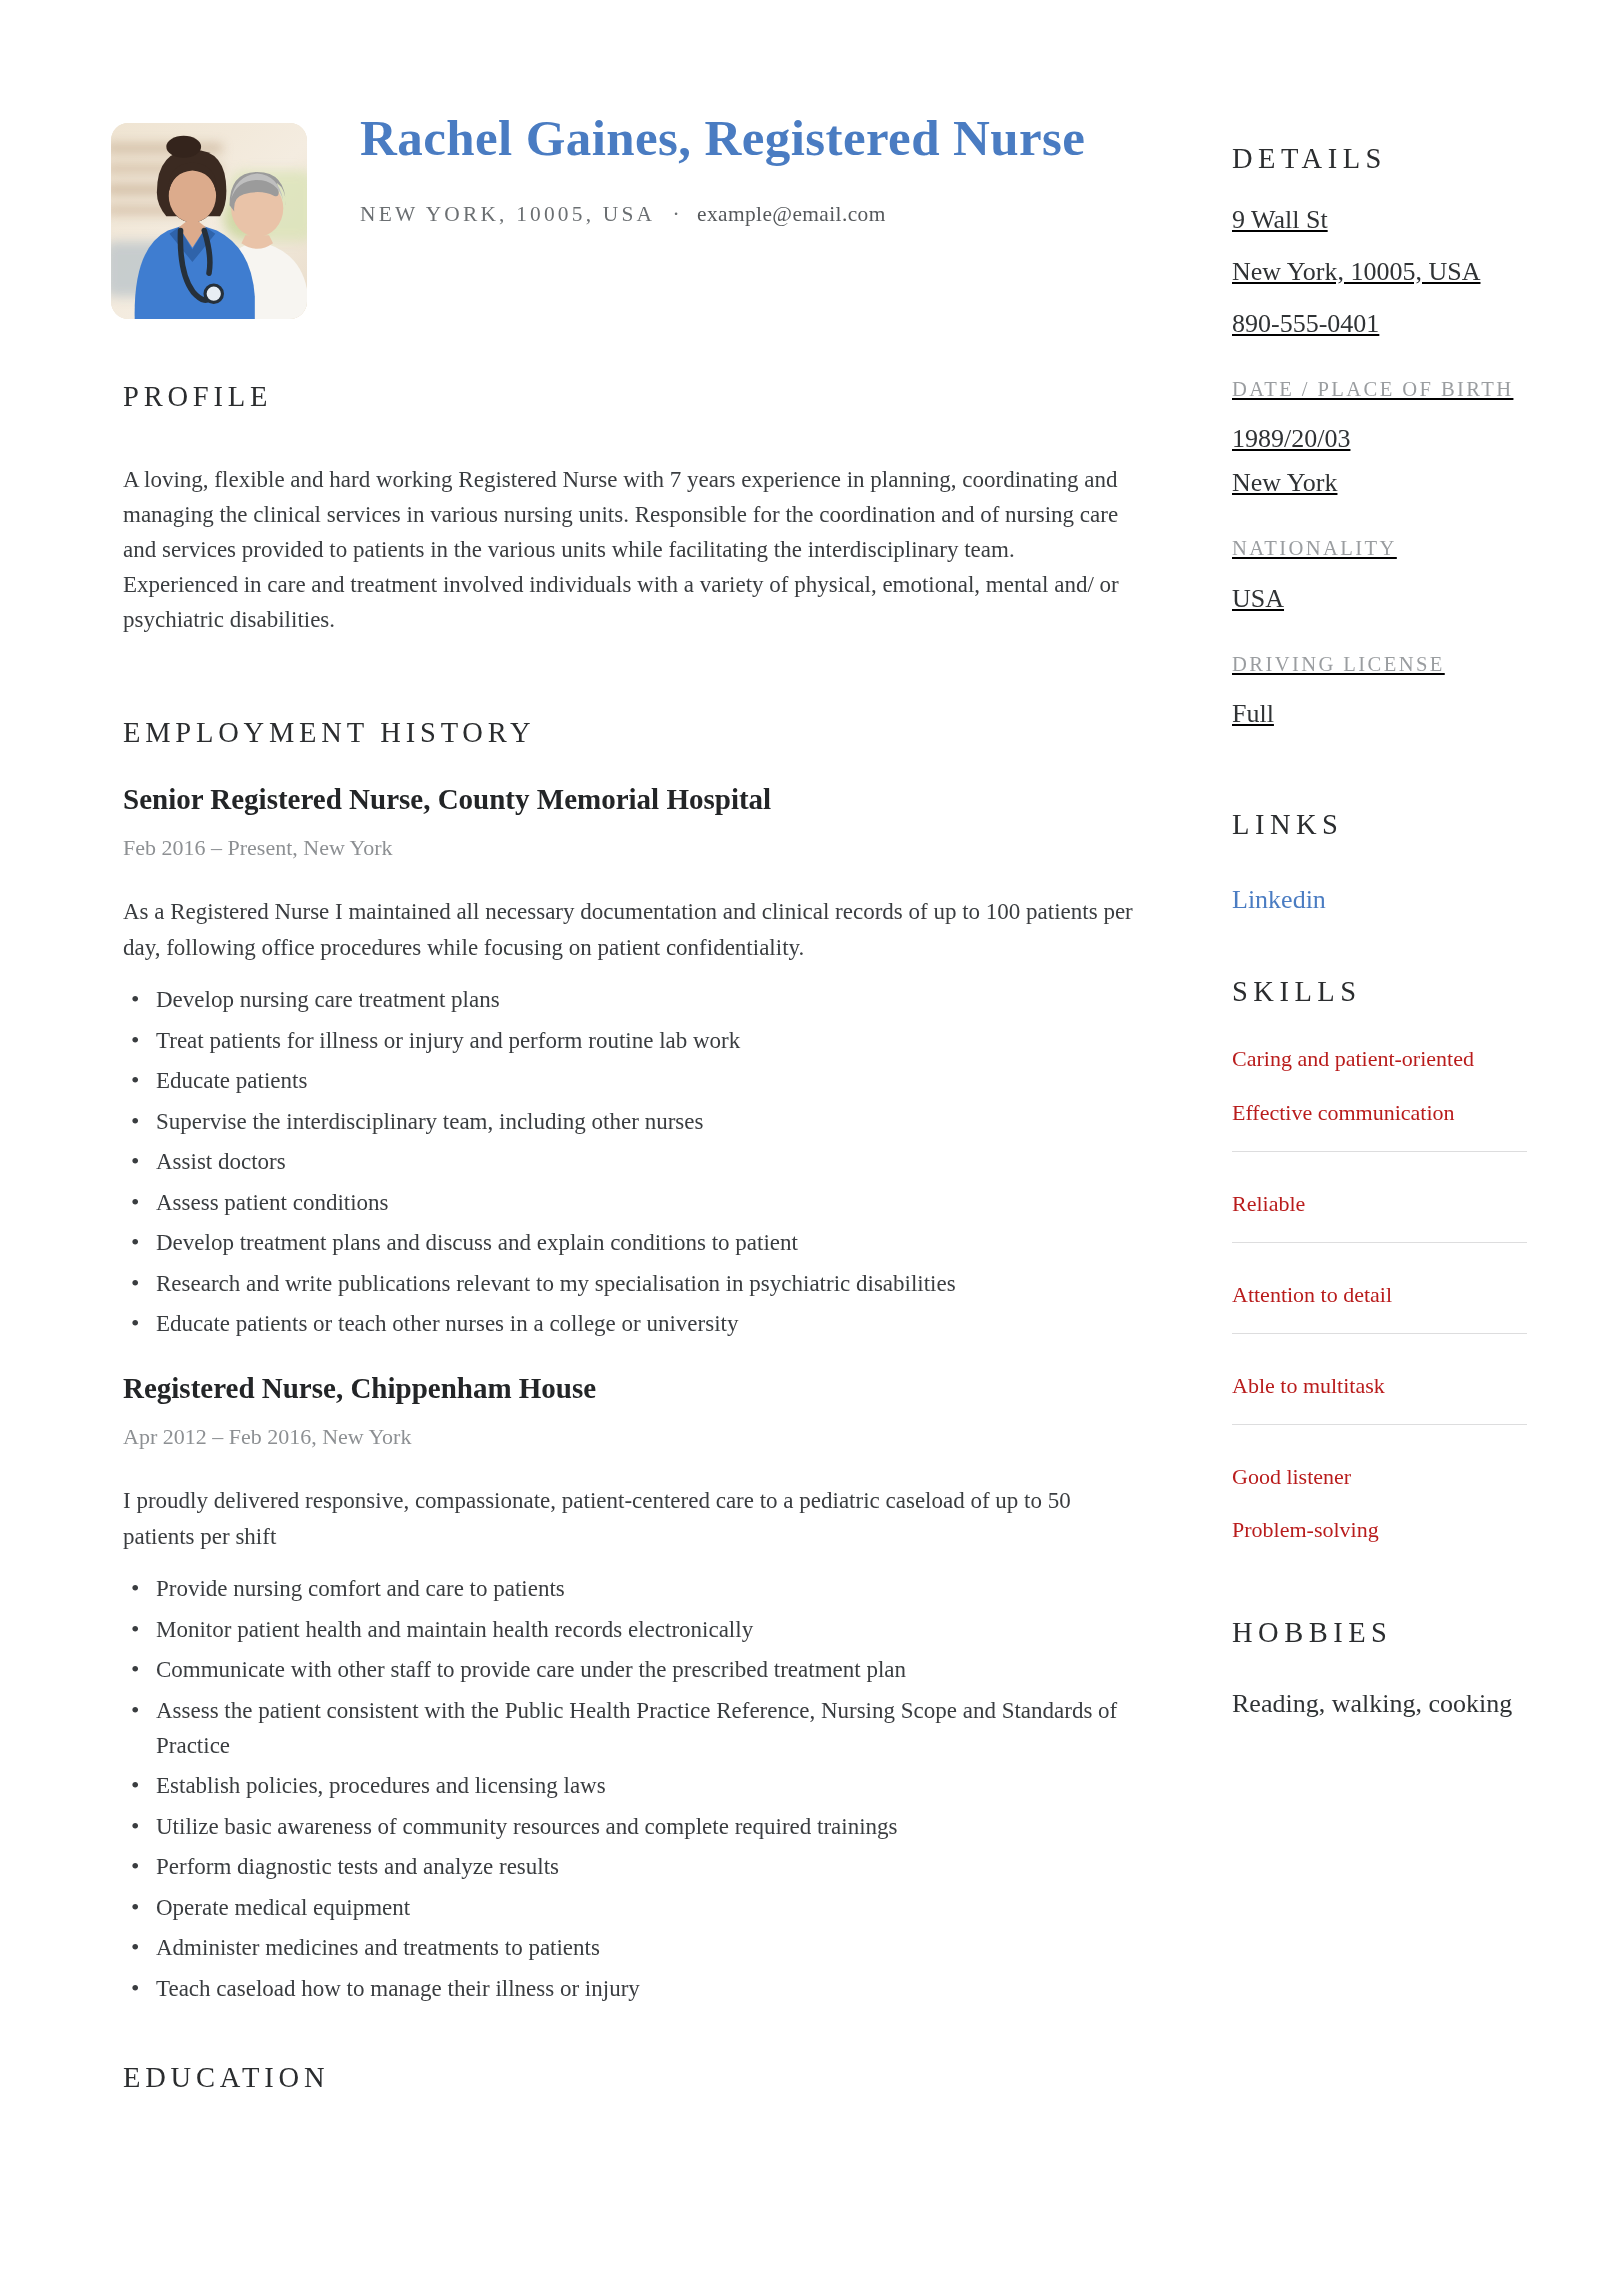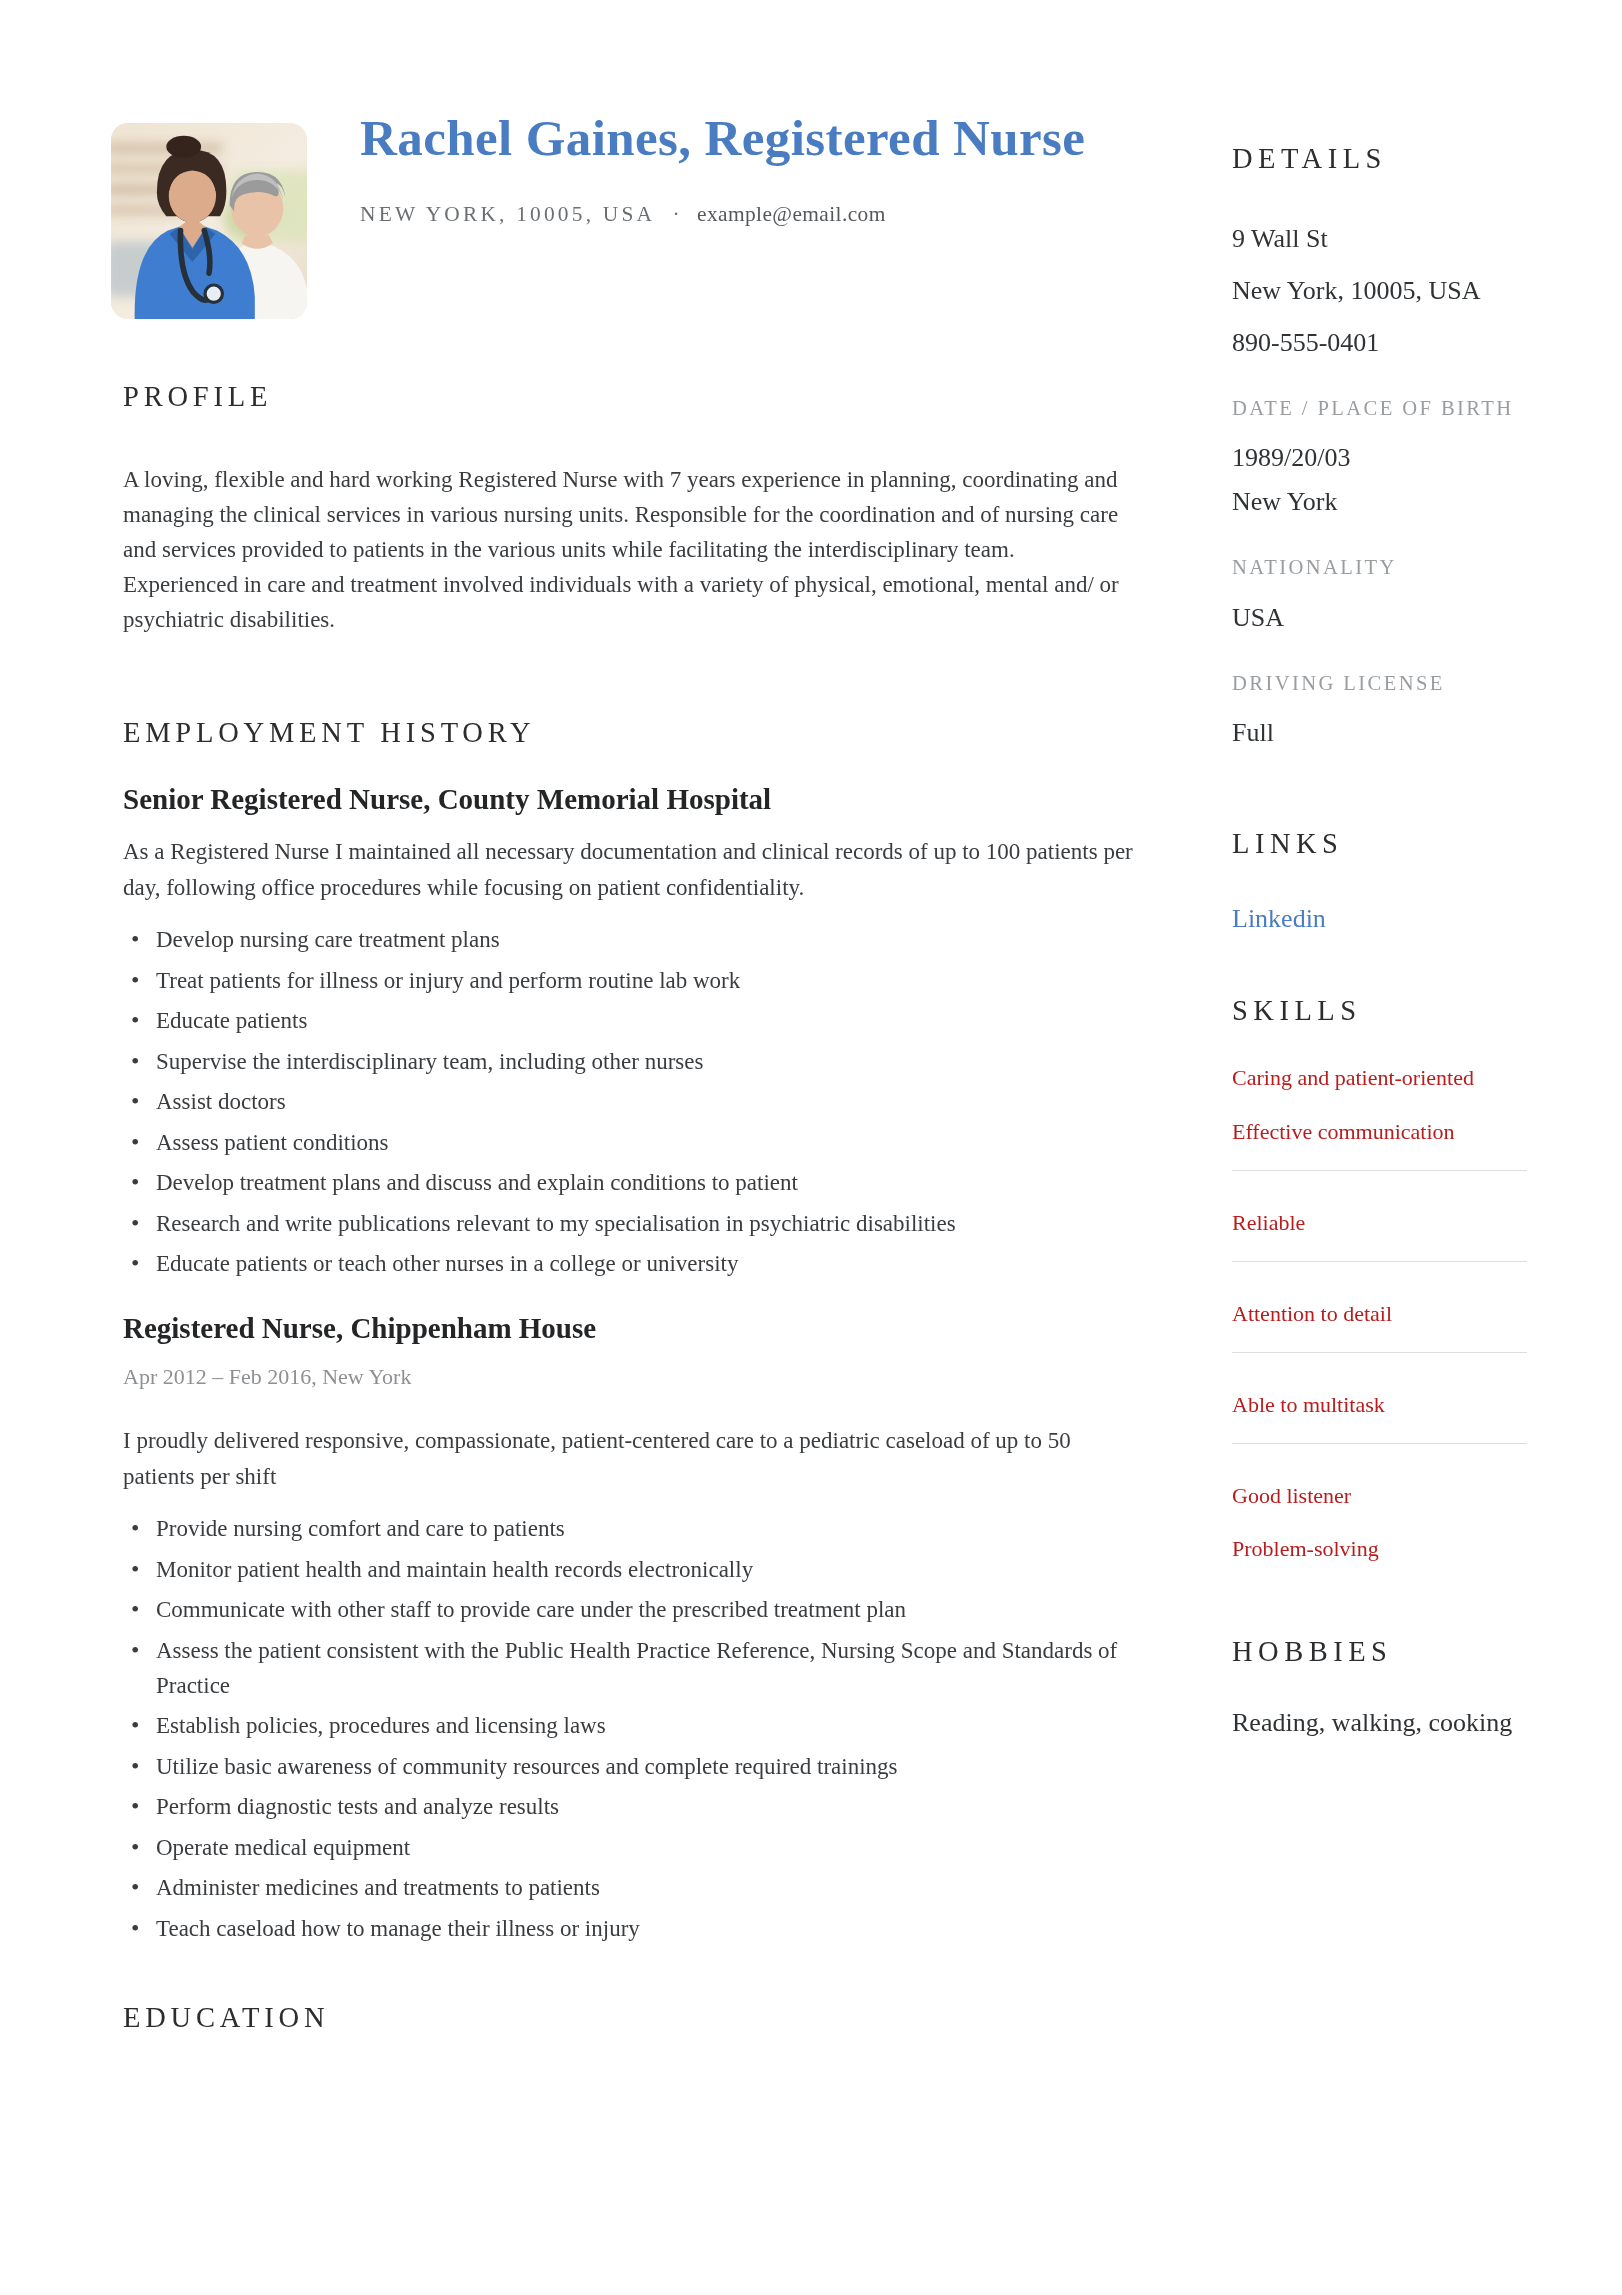--- a/index.html
+++ b/index.html
@@ -46,21 +46,21 @@
   }
   ul.duties li::before {
     content:"•"; position:absolute; left:8px; top:0; color:#3a3d40; font-size:24px;
   }
   .education-heading { margin-top:55px; }
 
   
   .sidebar { position:absolute; left:1232px; top:141px; width:295px; }
   h2.side-heading { font-size:28.5px; line-height:35px; font-weight:400; letter-spacing:5.5px; color:#2b2d2f; }
   .side-text { font-size:26px; line-height:44px; color:#303335; }
-  .details-block { margin-top:41px; }
+  .details-block { margin-top:22px;text-decoration:underline; }
   .addr { margin-bottom:8px; }
   .side-label {
     font-size:20.6px; line-height:27px; letter-spacing:2.4px; color:#9a9da0; margin-top:30px;
   }
   .side-val { margin-top:14.3px; }
   .links-heading { margin-top:71px; }
   .side-link { display:inline-block; margin-top:36px; font-size:26px; line-height:44px; color:#4a7cc2; text-decoration:none; cursor:pointer; }
   .skills-heading { margin-top:52px; }
   .skills-list { margin-top:28.5px; }
   .skill { font-size:22px; line-height:44px; color:#b91c1c; margin-bottom:9.5px; }
@@ -130,20 +130,21 @@
   </div>
 
   <div class="main">
     <h2 class="section">PROFILE</h2>
     <p class="profile-text">A loving, flexible and hard working Registered Nurse with 7 years experience in planning, coordinating and managing the clinical services in various nursing units. Responsible for the coordination and of nursing care and services provided to patients in the various units while facilitating the interdisciplinary team. Experienced in care and treatment involved individuals with a variety of physical, emotional, mental and/ or psychiatric disabilities.</p>
 
     <h2 class="section employment-heading">EMPLOYMENT HISTORY</h2>
 
     <div class="job">
       <div class="job-title">Senior Registered Nurse, County Memorial Hospital</div>
+      <div class="job-meta">Feb 2016 – Present, New York</div>
       <p class="job-intro">As a Registered Nurse I maintained all necessary documentation and clinical records of up to 100 patients per day, following office procedures while focusing on patient confidentiality.</p>
       <ul class="duties">
         <li>Develop nursing care treatment plans</li>
         <li>Treat patients for illness or injury and perform routine lab work</li>
         <li>Educate patients</li>
         <li>Supervise the interdisciplinary team, including other nurses</li>
         <li>Assist doctors</li>
         <li>Assess patient conditions</li>
         <li>Develop treatment plans and discuss and explain conditions to patient</li>
         <li>Research and write publications relevant to my specialisation in psychiatric disabilities</li>

